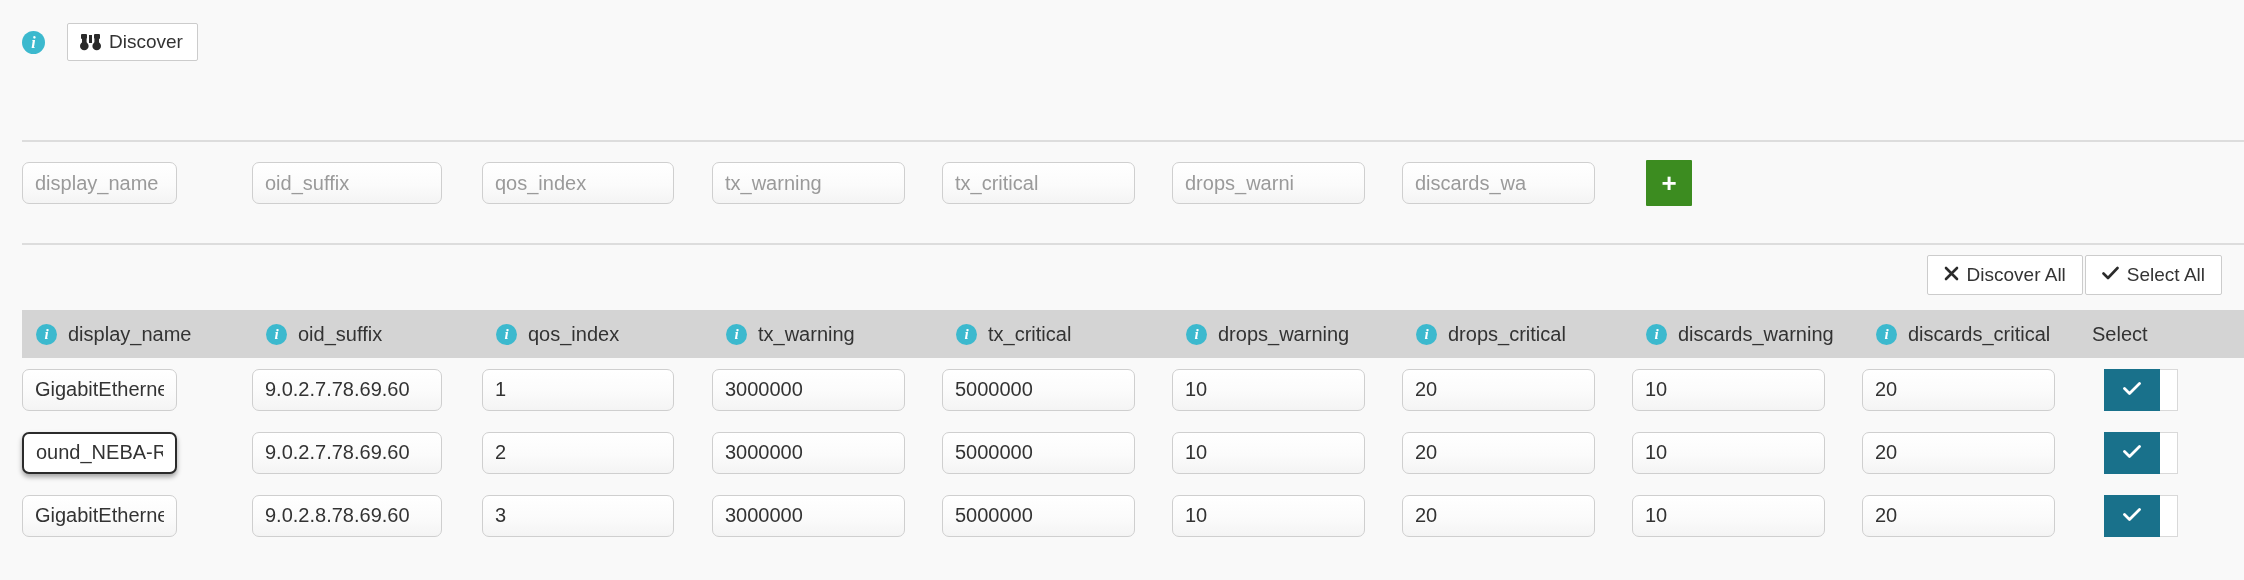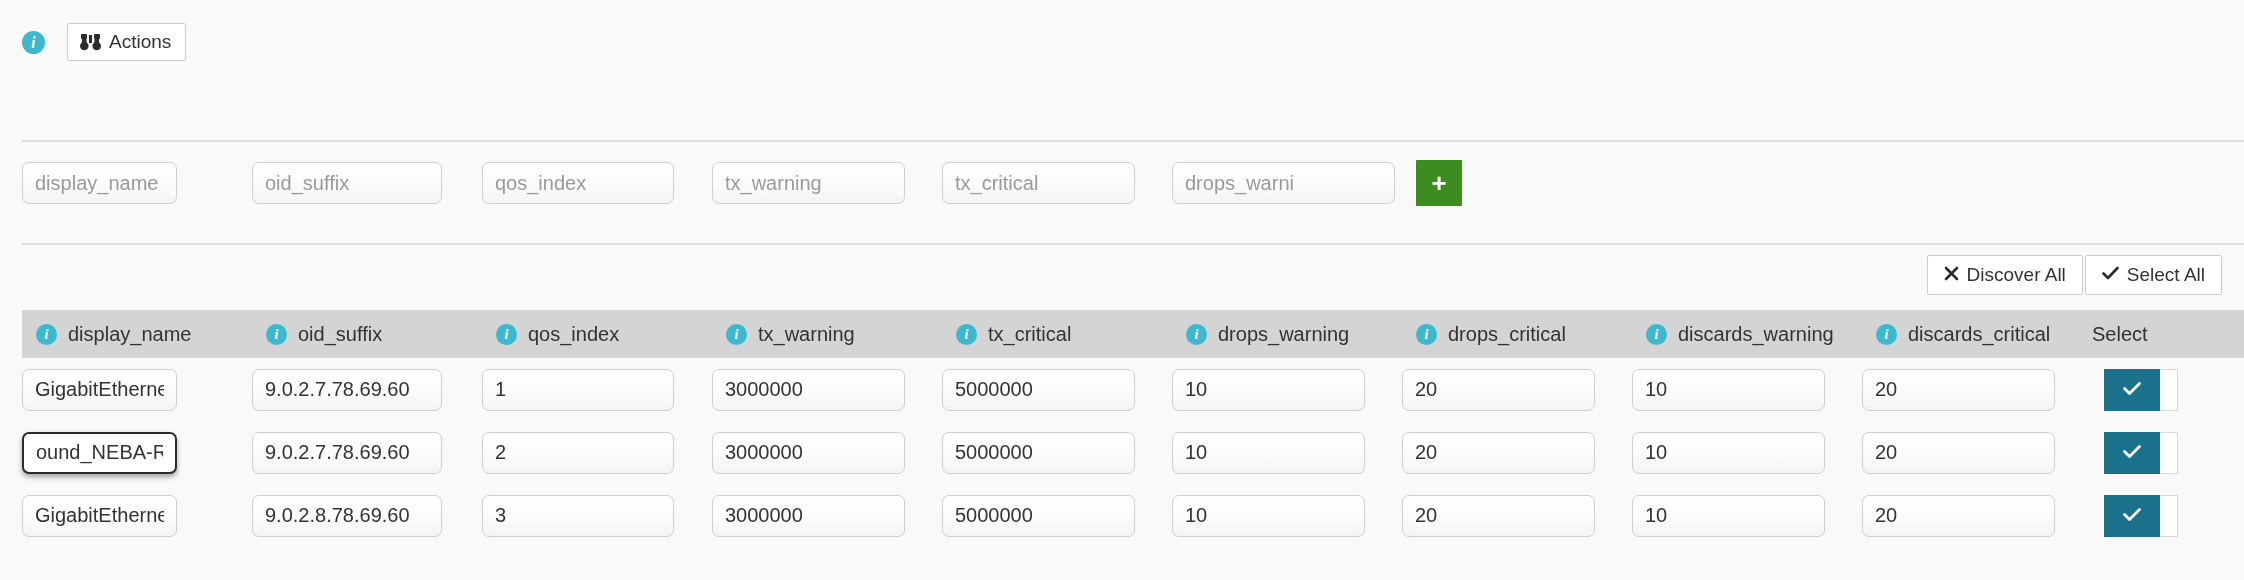--- a/index.html
+++ b/index.html
@@ -237,33 +237,34 @@
         <svg width="21" height="19" viewBox="0 0 21 19" aria-hidden="true">
           <rect x="1" y="1" width="6" height="5" rx="1" fill="#2b2b2b"></rect>
           <rect x="14" y="1" width="6" height="5" rx="1" fill="#2b2b2b"></rect>
           <rect x="9" y="2" width="3" height="8" fill="#2b2b2b"></rect>
           <circle cx="4.3" cy="13" r="4.3" fill="#2b2b2b"></circle>
           <circle cx="16.7" cy="13" r="4.3" fill="#2b2b2b"></circle>
           <rect x="2" y="6" width="4.6" height="6" fill="#2b2b2b"></rect>
           <rect x="14.4" y="6" width="4.6" height="6" fill="#2b2b2b"></rect>
         </svg>
       </span>
-      <span>Actions</span>
+      <span>Discover</span>
     </button>
   </div>
 
   <div class="rule r1"></div>
 
   <div class="filter-row" id="filter-row">
       <div class="filter-cell" style="width: 230px;"><input class="txt-input" type="text" placeholder="display_name" style="width: 155px;"></div>
       <div class="filter-cell" style="width: 230px;"><input class="txt-input" type="text" placeholder="oid_suffix" style="width: 190px;"></div>
       <div class="filter-cell" style="width: 230px;"><input class="txt-input" type="text" placeholder="qos_index" style="width: 192px;"></div>
       <div class="filter-cell" style="width: 230px;"><input class="txt-input" type="text" placeholder="tx_warning" style="width: 193px;"></div>
       <div class="filter-cell" style="width: 230px;"><input class="txt-input" type="text" placeholder="tx_critical" style="width: 193px;"></div>
-      <div class="filter-cell" style="width: 230px;"><input class="txt-input" type="text" placeholder="drops_warni" style="width: 223px;"></div>
+      <div class="filter-cell" style="width: 230px;"><input class="txt-input" type="text" placeholder="drops_warni" style="width: 193px;"></div>
+      <div class="filter-cell" style="width: 230px;"><input class="txt-input" type="text" placeholder="discards_wa" style="width: 193px;"></div>
       <div class="filter-cell" style="width: 140px; display: flex; justify-content: flex-start; padding-left: 14px;">
         <button class="add-btn">
           <span>+</span>
         </button>
       </div>
     </div>
 
   <div class="rule r2"></div>
 
   <div class="select-bar">

